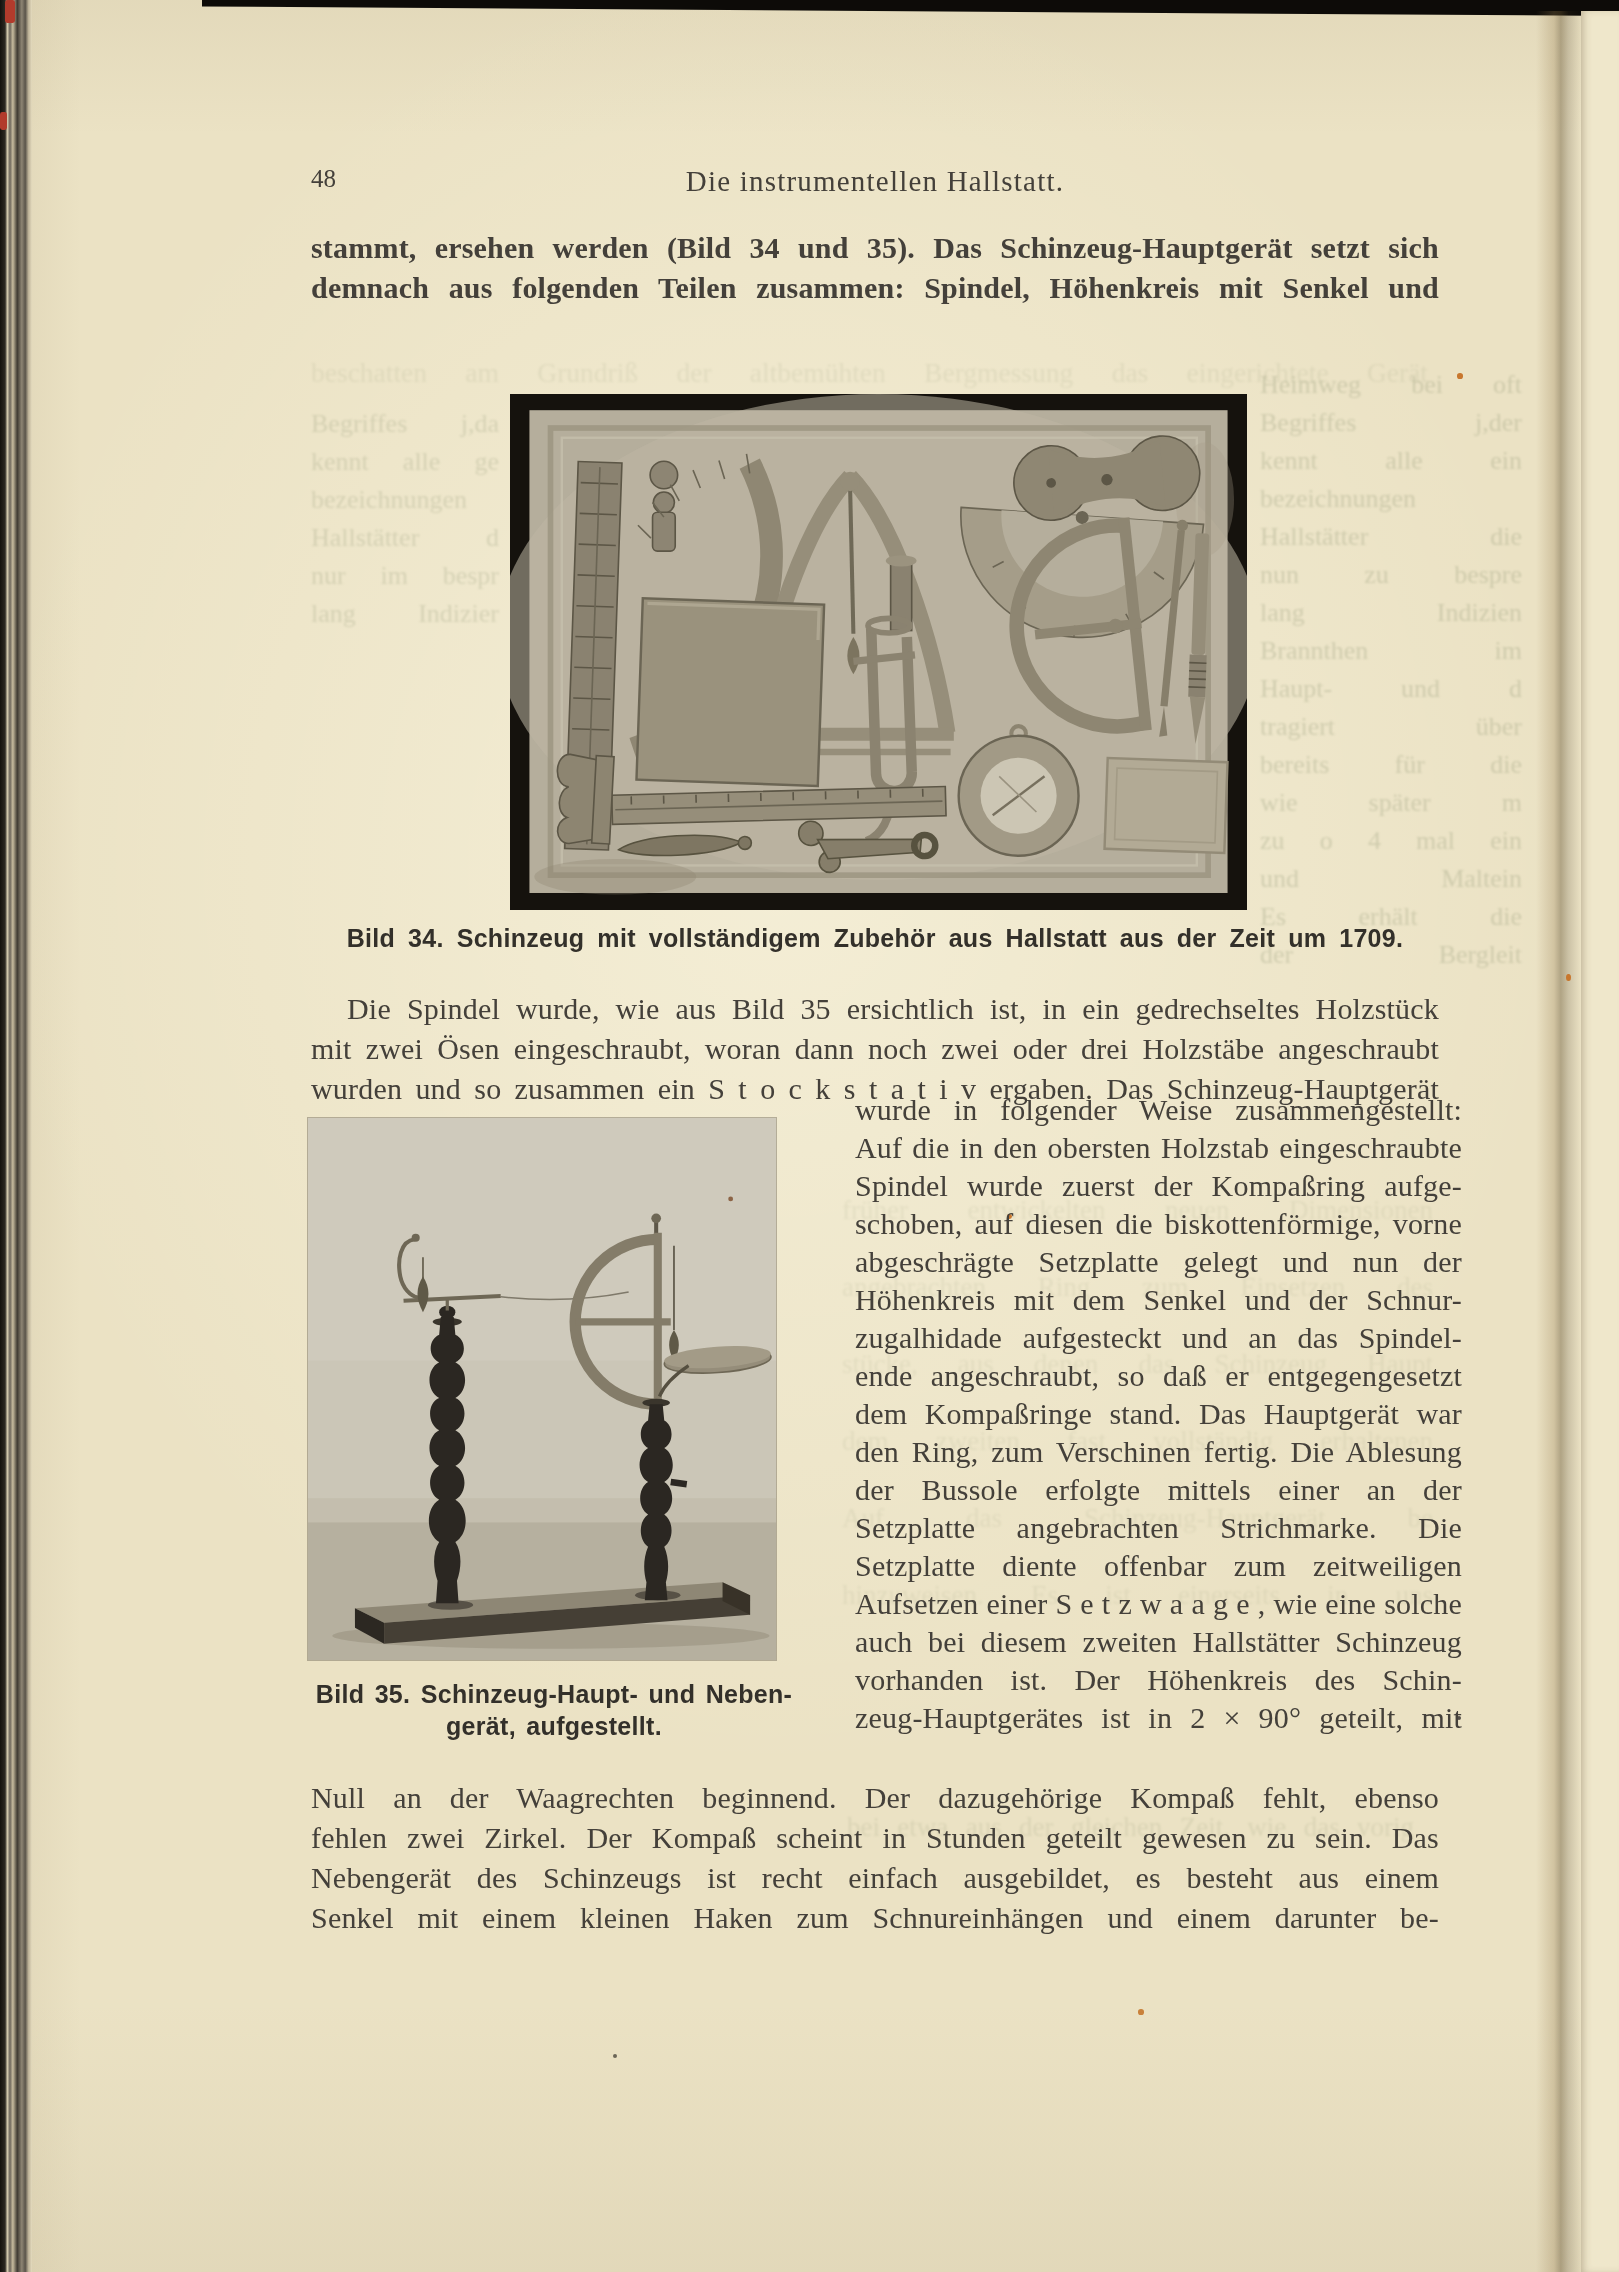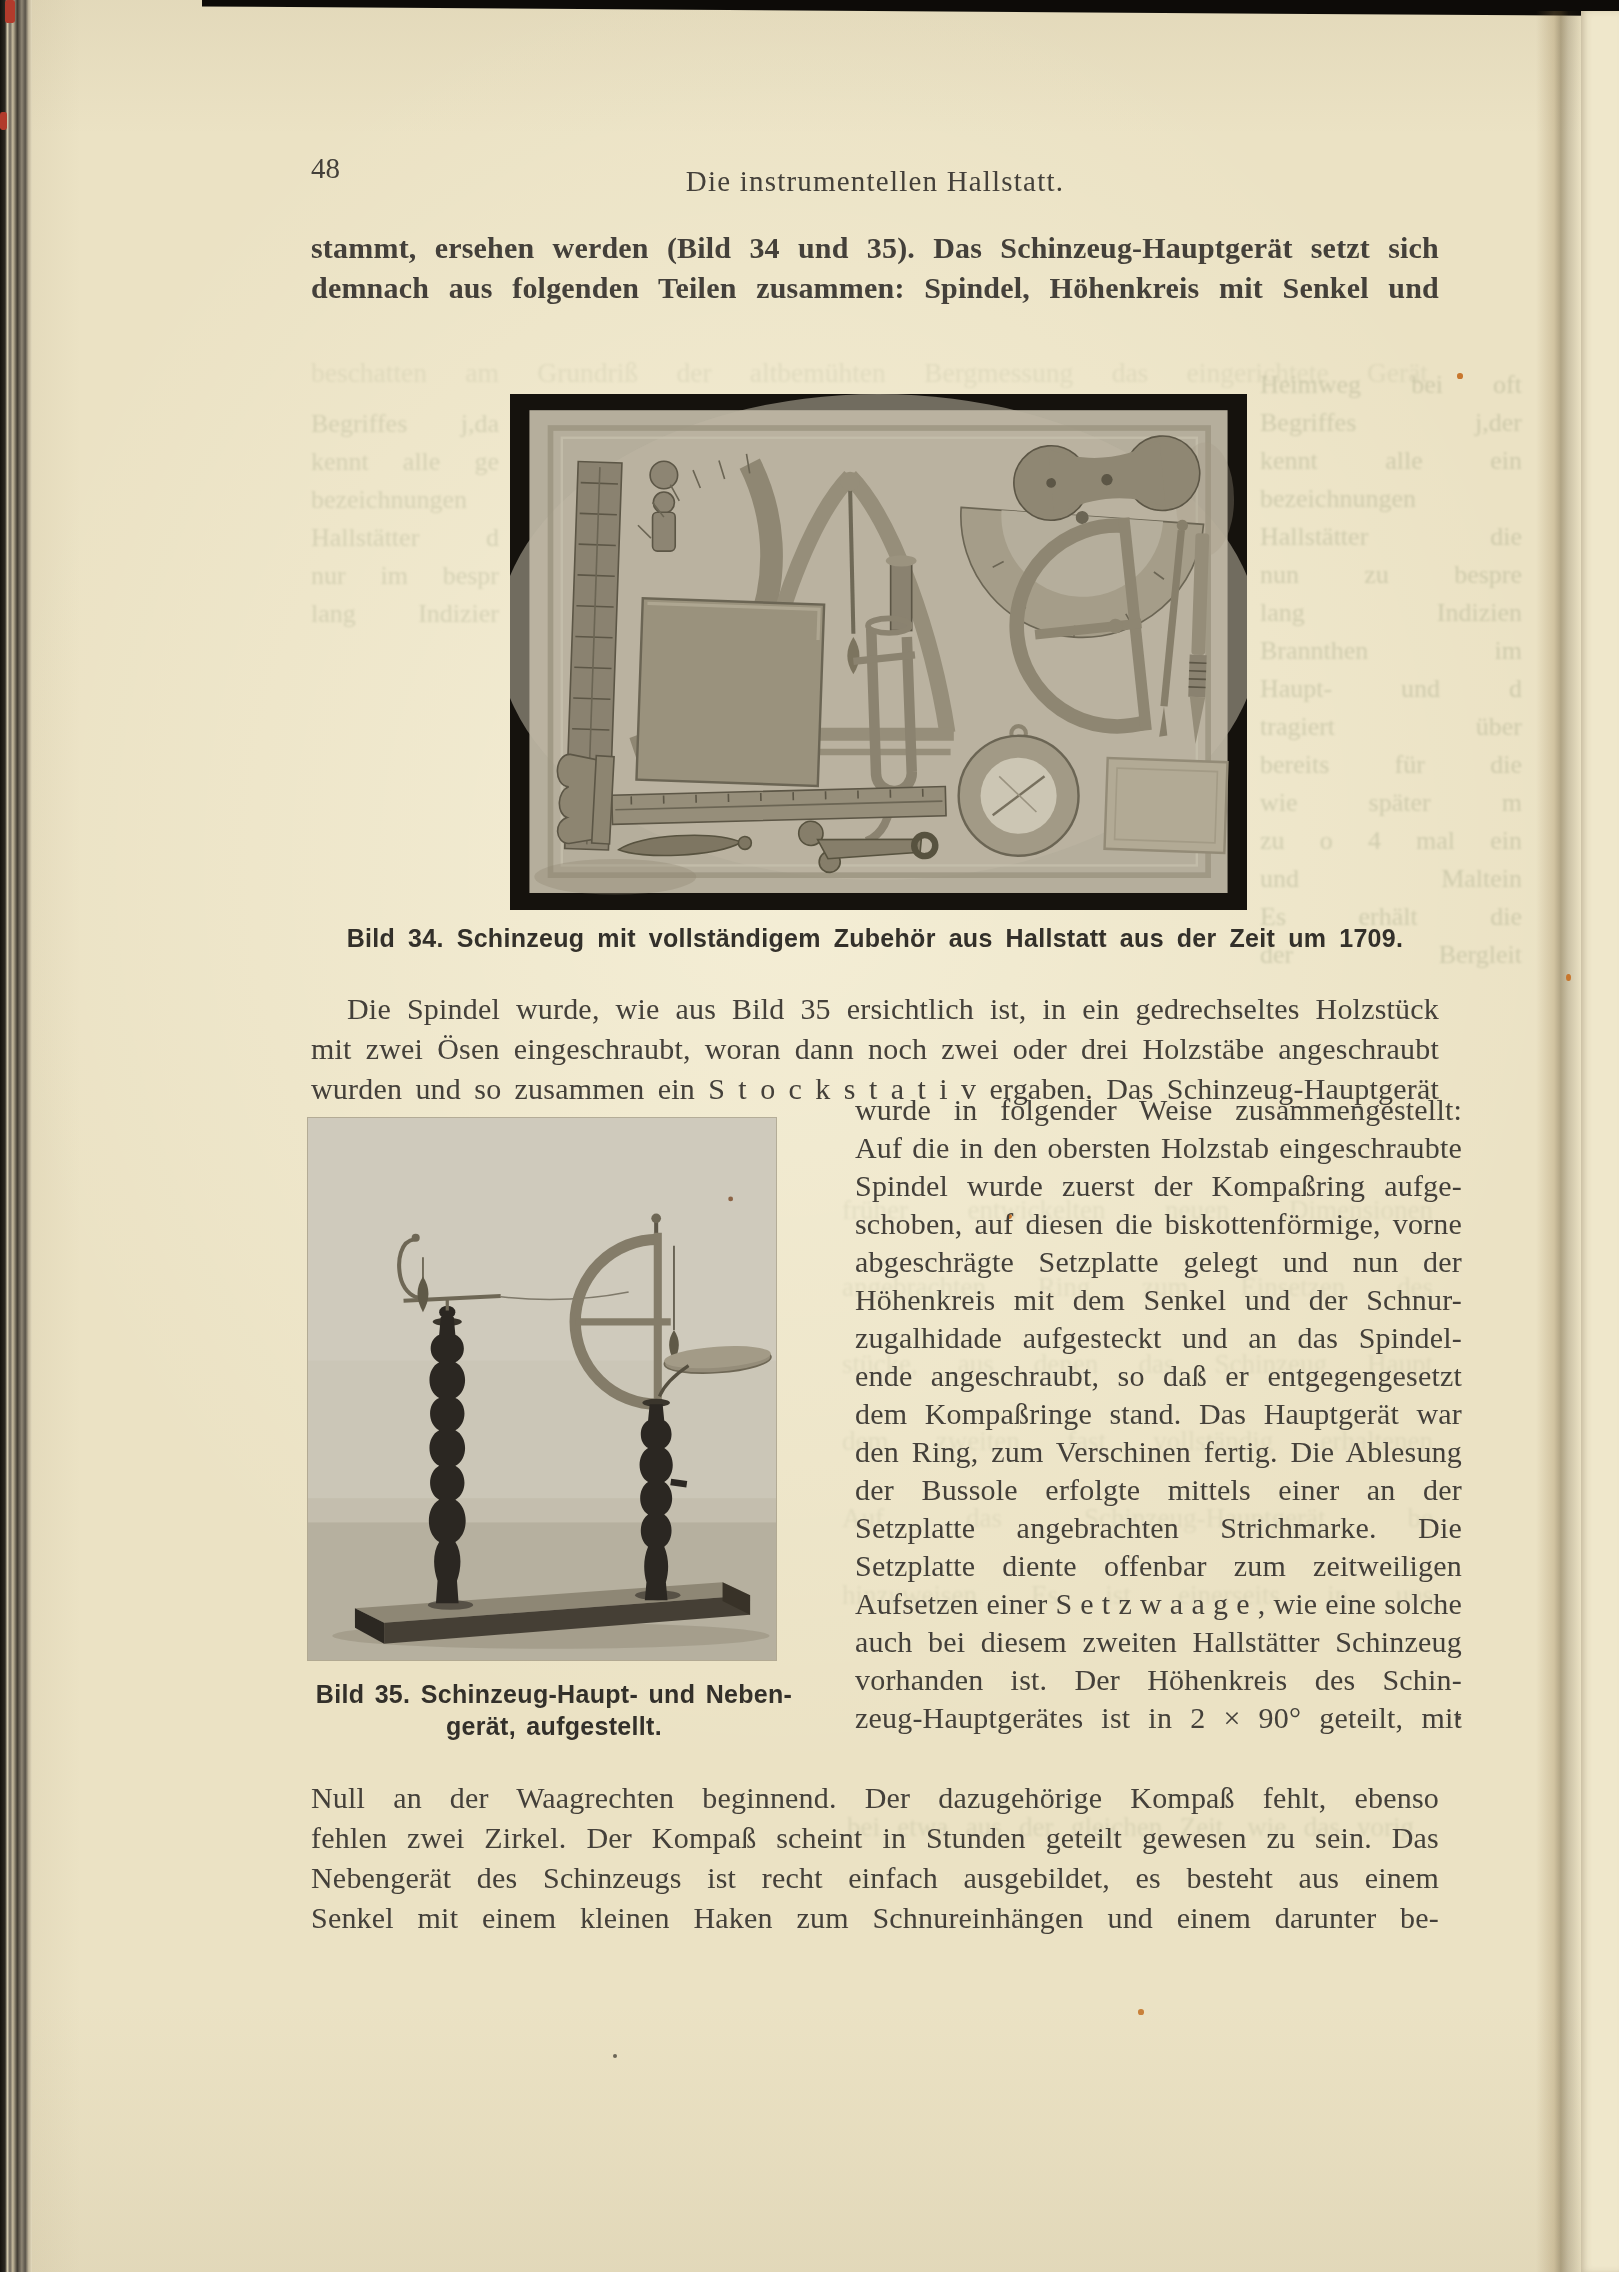--- a/index.html
+++ b/index.html
@@ -20,21 +20,21 @@
   #fold{left:1536px;top:11.3px;width:45px;height:2261px;
     background:linear-gradient(90deg,rgba(0,0,0,0) 0%,rgba(150,125,80,.30) 40%,rgba(95,78,45,.42) 55%,rgba(60,48,28,.18) 72%,rgba(0,0,0,0) 100%);}
   #right-leaf{left:1581px;top:11.3px;width:38px;height:2261px;background:#efe7cb;
     box-shadow:inset 4.9px 0 8px -3.2px rgba(90,70,40,.35);}
   
   .serif{font-size:30px;color:var(--ink,#44403a);letter-spacing:0.2px;}
   .block .line{height:40px;line-height:40px;text-align:justify;text-align-last:justify;white-space:nowrap0;}
   .block .line.ragged{text-align-last:left;}
   .col .line{height:38px;line-height:38px;}
   #running-header{left:311px;top:165px;width:1128px;text-align:center;font-size:29px;letter-spacing:1.2px;color:var(--ink,#44403a);}
-  #page-number{left:311px;top:152px;font-size:29px;color:var(--ink,#44403a);}
+  #page-number{left:311px;top:165px;font-size:25px;color:var(--ink,#44403a);}
   .caption{font-family:"Liberation Sans", sans-serif;font-weight:bold;
     color:var(--caption-ink,#33302a);font-size:25px;letter-spacing:0.3px;word-spacing:5.7px;}
   #caption-34{left:311px;top:924px;width:1128px;text-align:center;}
   #caption-35{left:311px;top:1678px;width:486px;text-align:center;line-height:32px;word-spacing:3.2px;}
   
   #photo-34{left:510px;top:394px;width:737px;height:516px;}
   #photo-35{left:308px;top:1118px;width:468px;height:542px;outline:0.8px solid rgba(120,112,95,.5);}
   #photo-34 svg,#photo-35 svg{display:block;width:100%;height:100%;}
   
   .ghost{position:absolute;font-family:"Liberation Serif",serif;color:#7d8663;

